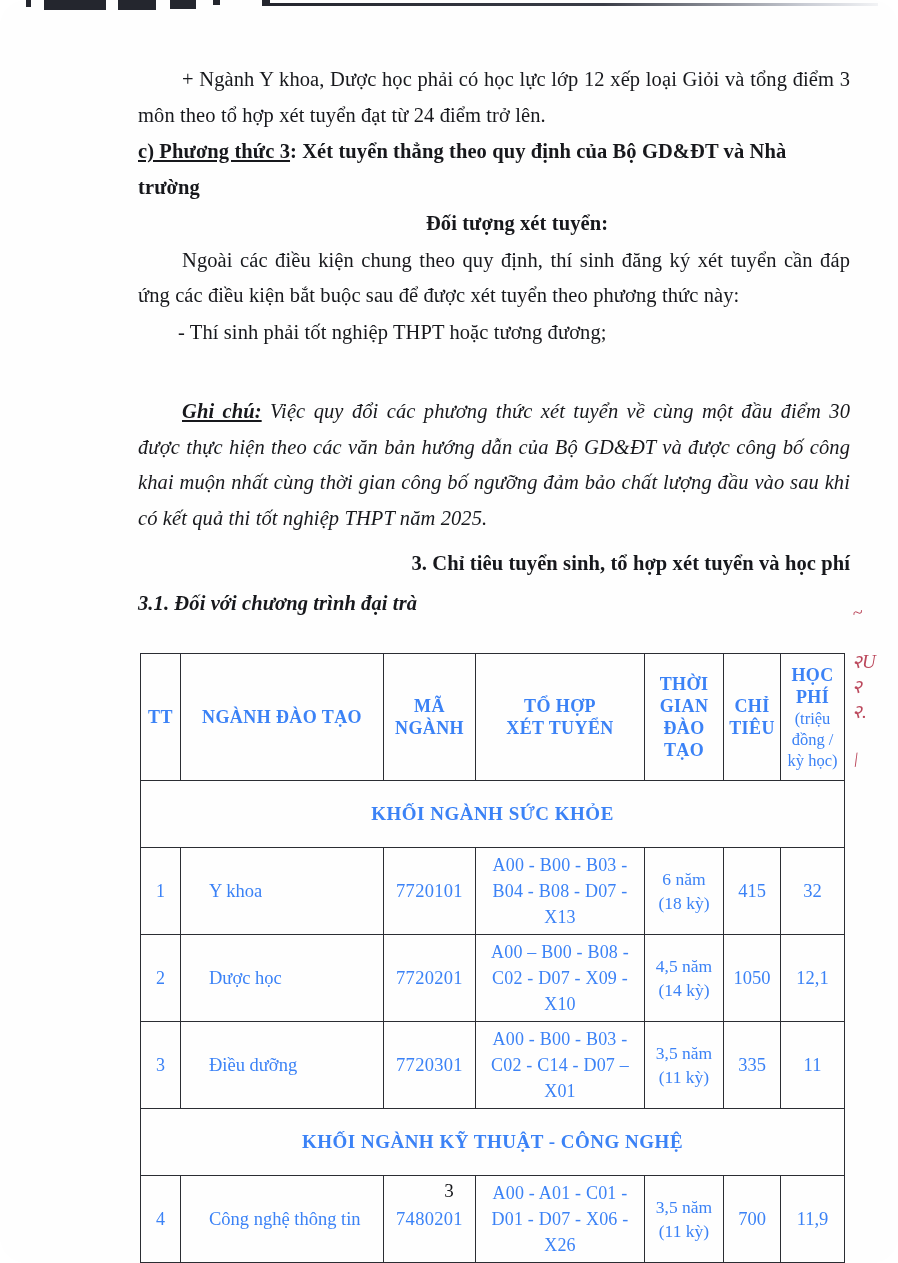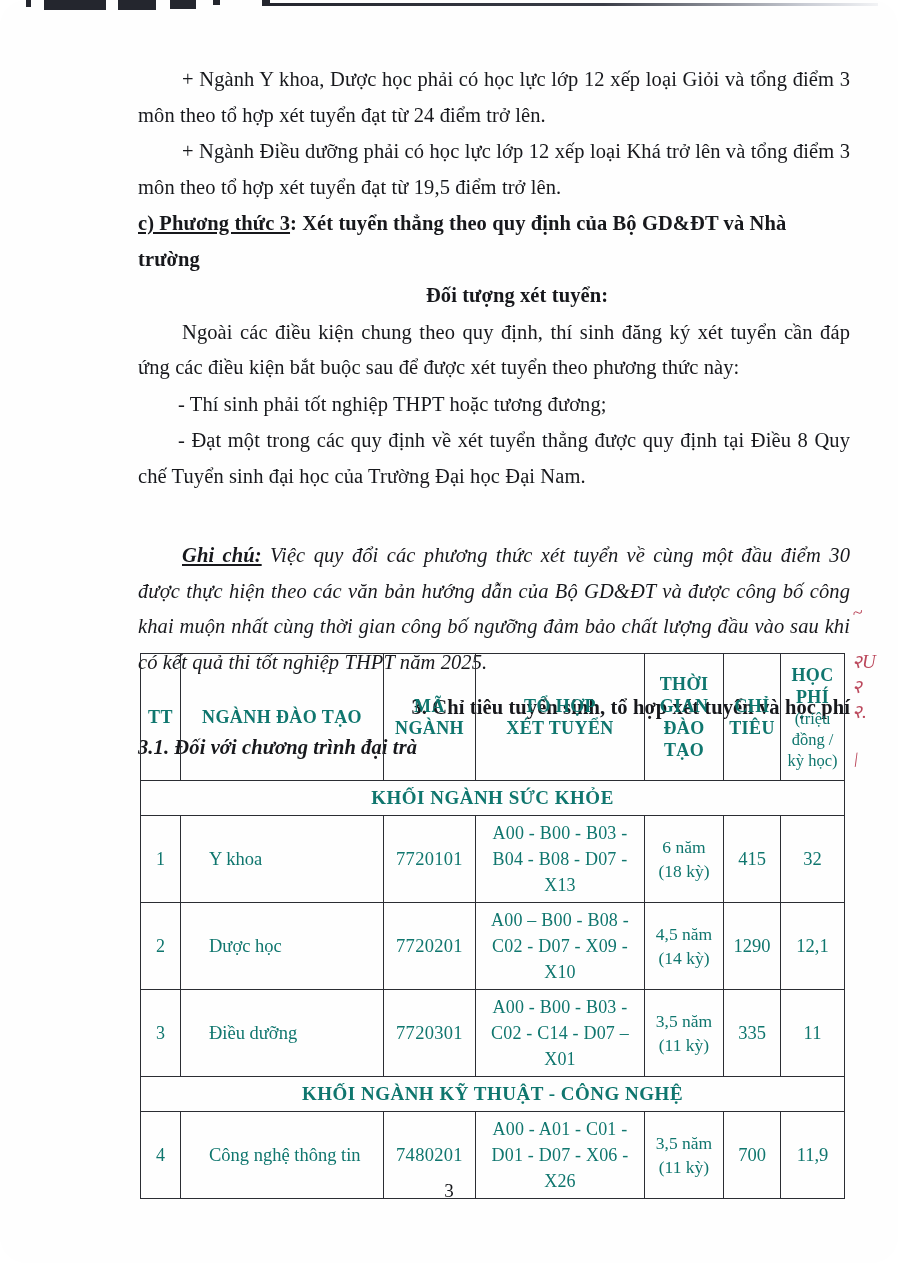--- a/index.html
+++ b/index.html
@@ -88,21 +88,21 @@
   }
   table, th, td {
     border: 1.4px solid #2b2d33;
   }
   th, td {
     padding: 4px 3px;
     font-size: 17.5px;
     line-height: 22px;
     vertical-align: middle;
     text-align: center;
-    color: #0f766e;
+    color: #3b82f6;
   }
   thead th {
     font-weight: bold;
     font-size: 18px;
     line-height: 22px;
     height: 118px;
     letter-spacing: 0.4px;
   }
   th .sub {
     font-weight: normal;
@@ -120,21 +120,21 @@
   td.combo { font-size: 18px; line-height: 26px; letter-spacing: 0.2px; }
   td.dur { font-size: 17.5px; line-height: 24px; }
   td.quota { font-size: 18.5px; }
   td.fee { font-size: 18.5px; }
   tr.data-row td { height: 72px; }
   tr.group-row td {
     font-weight: bold;
     font-size: 19px;
     letter-spacing: 0.5px;
     height: 30px;
-    padding: 2px;
+    padding: 18px;
   }
 
   
   col.c-tt    { width: 40px; }
   col.c-name  { width: 203px; }
   col.c-code  { width: 92px; }
   col.c-combo { width: 169px; }
   col.c-dur   { width: 79px; }
   col.c-quota { width: 57px; }
   col.c-fee   { width: 64px; }
@@ -183,32 +183,30 @@
     <div class="frag" style="left:170px; top:0px; width:26px; height:9px;"></div>
     <div class="frag" style="left:213px; top:0px; width:7px;  height:5px;"></div>
     <div class="frag" style="left:262px; top:0px; width:8px;  height:6px;"></div>
     <div class="hairline"></div>
   </div>
 
   <div id="body-text">
 
     <p class="indent">+ Ngành Y khoa, Dược học phải có học lực lớp 12 xếp loại Giỏi và tổng điểm 3 môn theo tổ hợp xét tuyển đạt từ 24 điểm trở lên.</p>
 
-    <p class="indent">+ Ngành Điều dưỡng phải có học lực lớp 12 xếp loại Khá trở lên và tổng điểm 3 môn theo tổ hợp xét tuyển đạt từ 19,5 điểm trở lên.</p>
 
 
     <p class="heading"><span class="bold under">c) Phương thức 3</span><span class="bold">: Xét tuyển thẳng theo quy định của Bộ GD&amp;ĐT và Nhà trường</span></p>
 
     <p class="obj">Đối tượng xét tuyển:</p>
 
     <p class="indent">Ngoài các điều kiện chung theo quy định, thí sinh đăng ký xét tuyển cần đáp ứng các điều kiện bắt buộc sau để được xét tuyển theo phương thức này:</p>
 
     <p class="indent-sm">- Thí sinh phải tốt nghiệp THPT hoặc tương đương;</p>
 
-    <p class="indent-sm">- Đạt một trong các quy định về xét tuyển thẳng được quy định tại Điều 8 Quy chế Tuyển sinh đại học của Trường Đại học Đại Nam.</p>
 
     <p class="note"><span class="bold ital under">Ghi chú:</span><span class="ital"> Việc quy đổi các phương thức xét tuyển về cùng một đầu điểm 30 được thực hiện theo các văn bản hướng dẫn của Bộ GD&amp;ĐT và được công bố công khai muộn nhất cùng thời gian công bố ngưỡng đảm bảo chất lượng đầu vào sau khi có kết quả thi tốt nghiệp THPT năm 2025.</span></p>
 
     <p class="sec">3. Chỉ tiêu tuyển sinh, tổ hợp xét tuyển và học phí</p>
 
     <p class="subsec">3.1. Đối với chương trình đại trà</p>
 
   </div>
 
   <div id="tbl-wrap">
@@ -282,21 +280,21 @@
           <td class="code">7720201</td>
           <td class="combo">
             <div>A00 – B00 - B08 -</div>
             <div>C02 - D07 - X09 -</div>
             <div>X10</div>
           </td>
           <td class="dur">
             <div>4,5 năm</div>
             <div>(14 kỳ)</div>
           </td>
-          <td class="quota">1290</td>
+          <td class="quota">1050</td>
           <td class="fee">12,1</td>
         </tr>
 
         <tr class="data-row">
           <td class="num">3</td>
           <td class="major">Điều dưỡng</td>
           <td class="code">7720301</td>
           <td class="combo">
             <div>A00 - B00 - B03 -</div>
             <div>C02 - C14 - D07 –</div>

